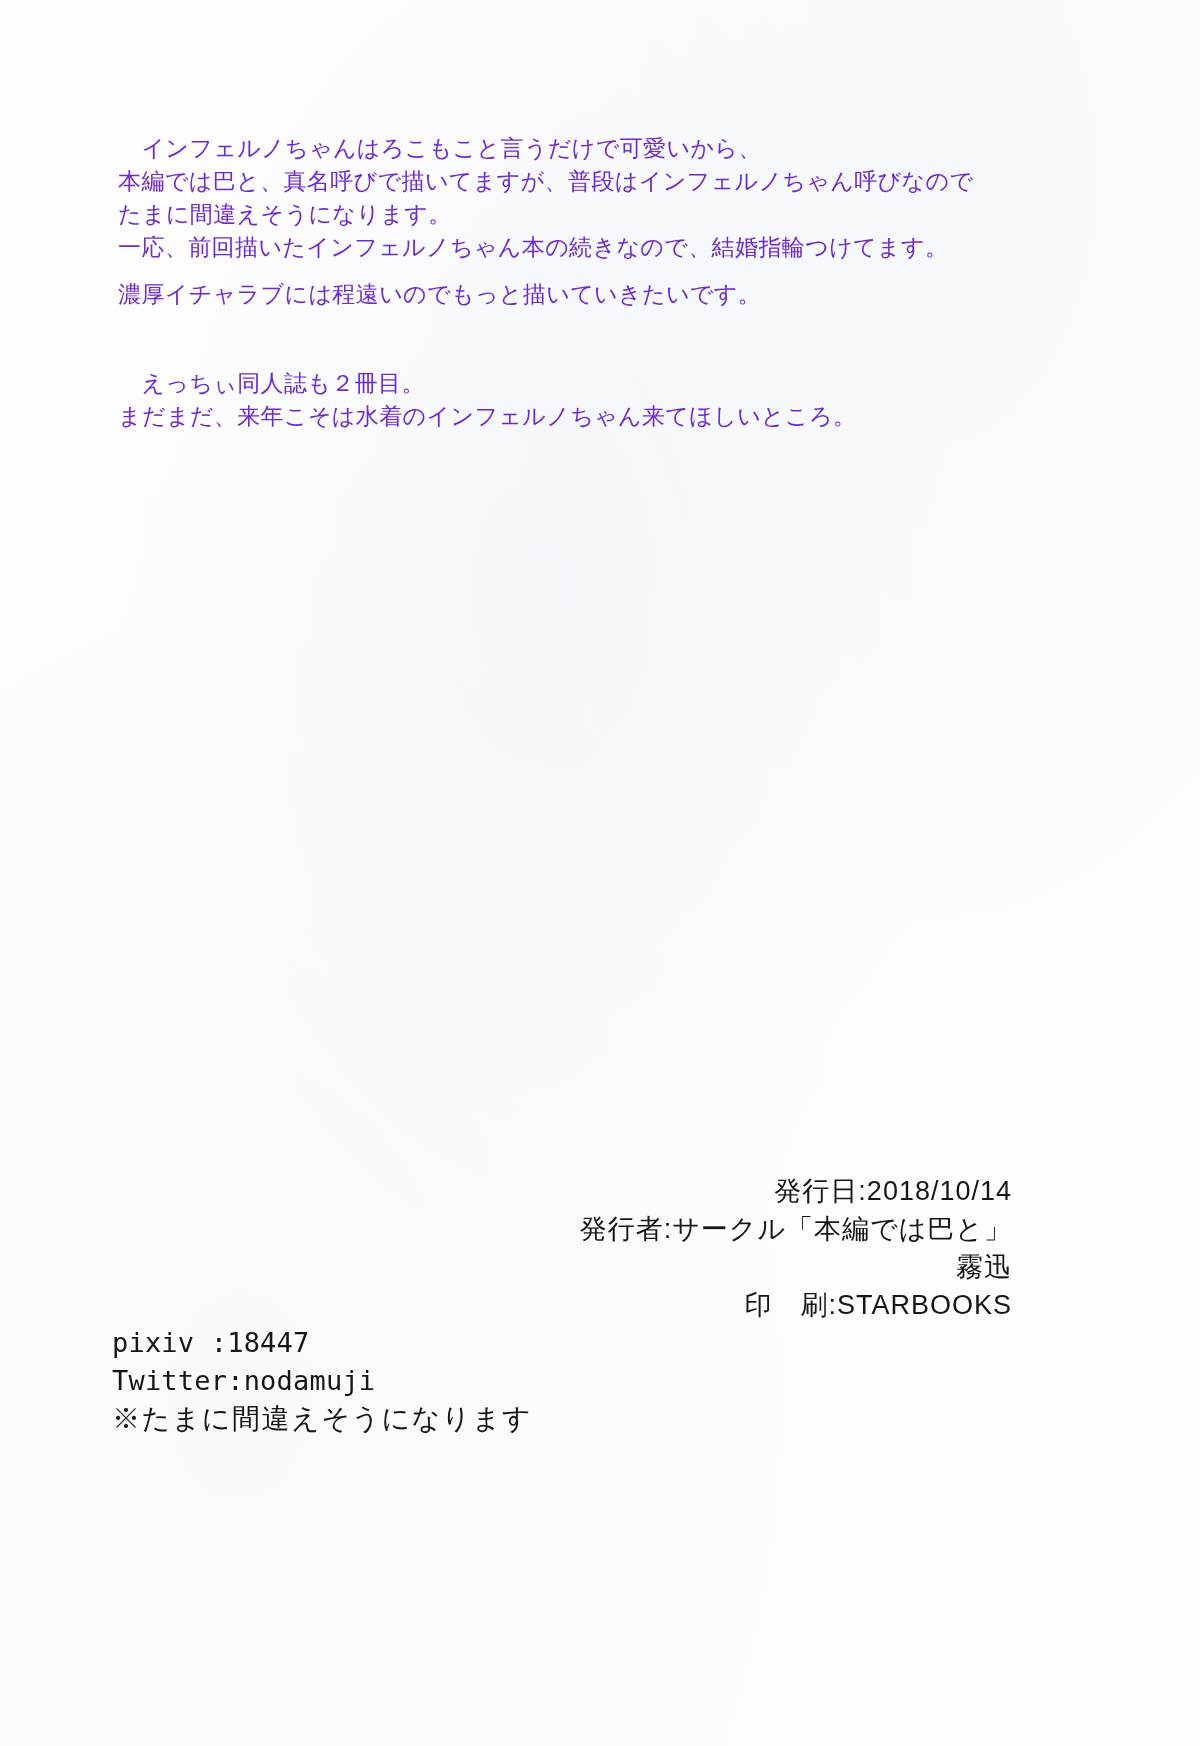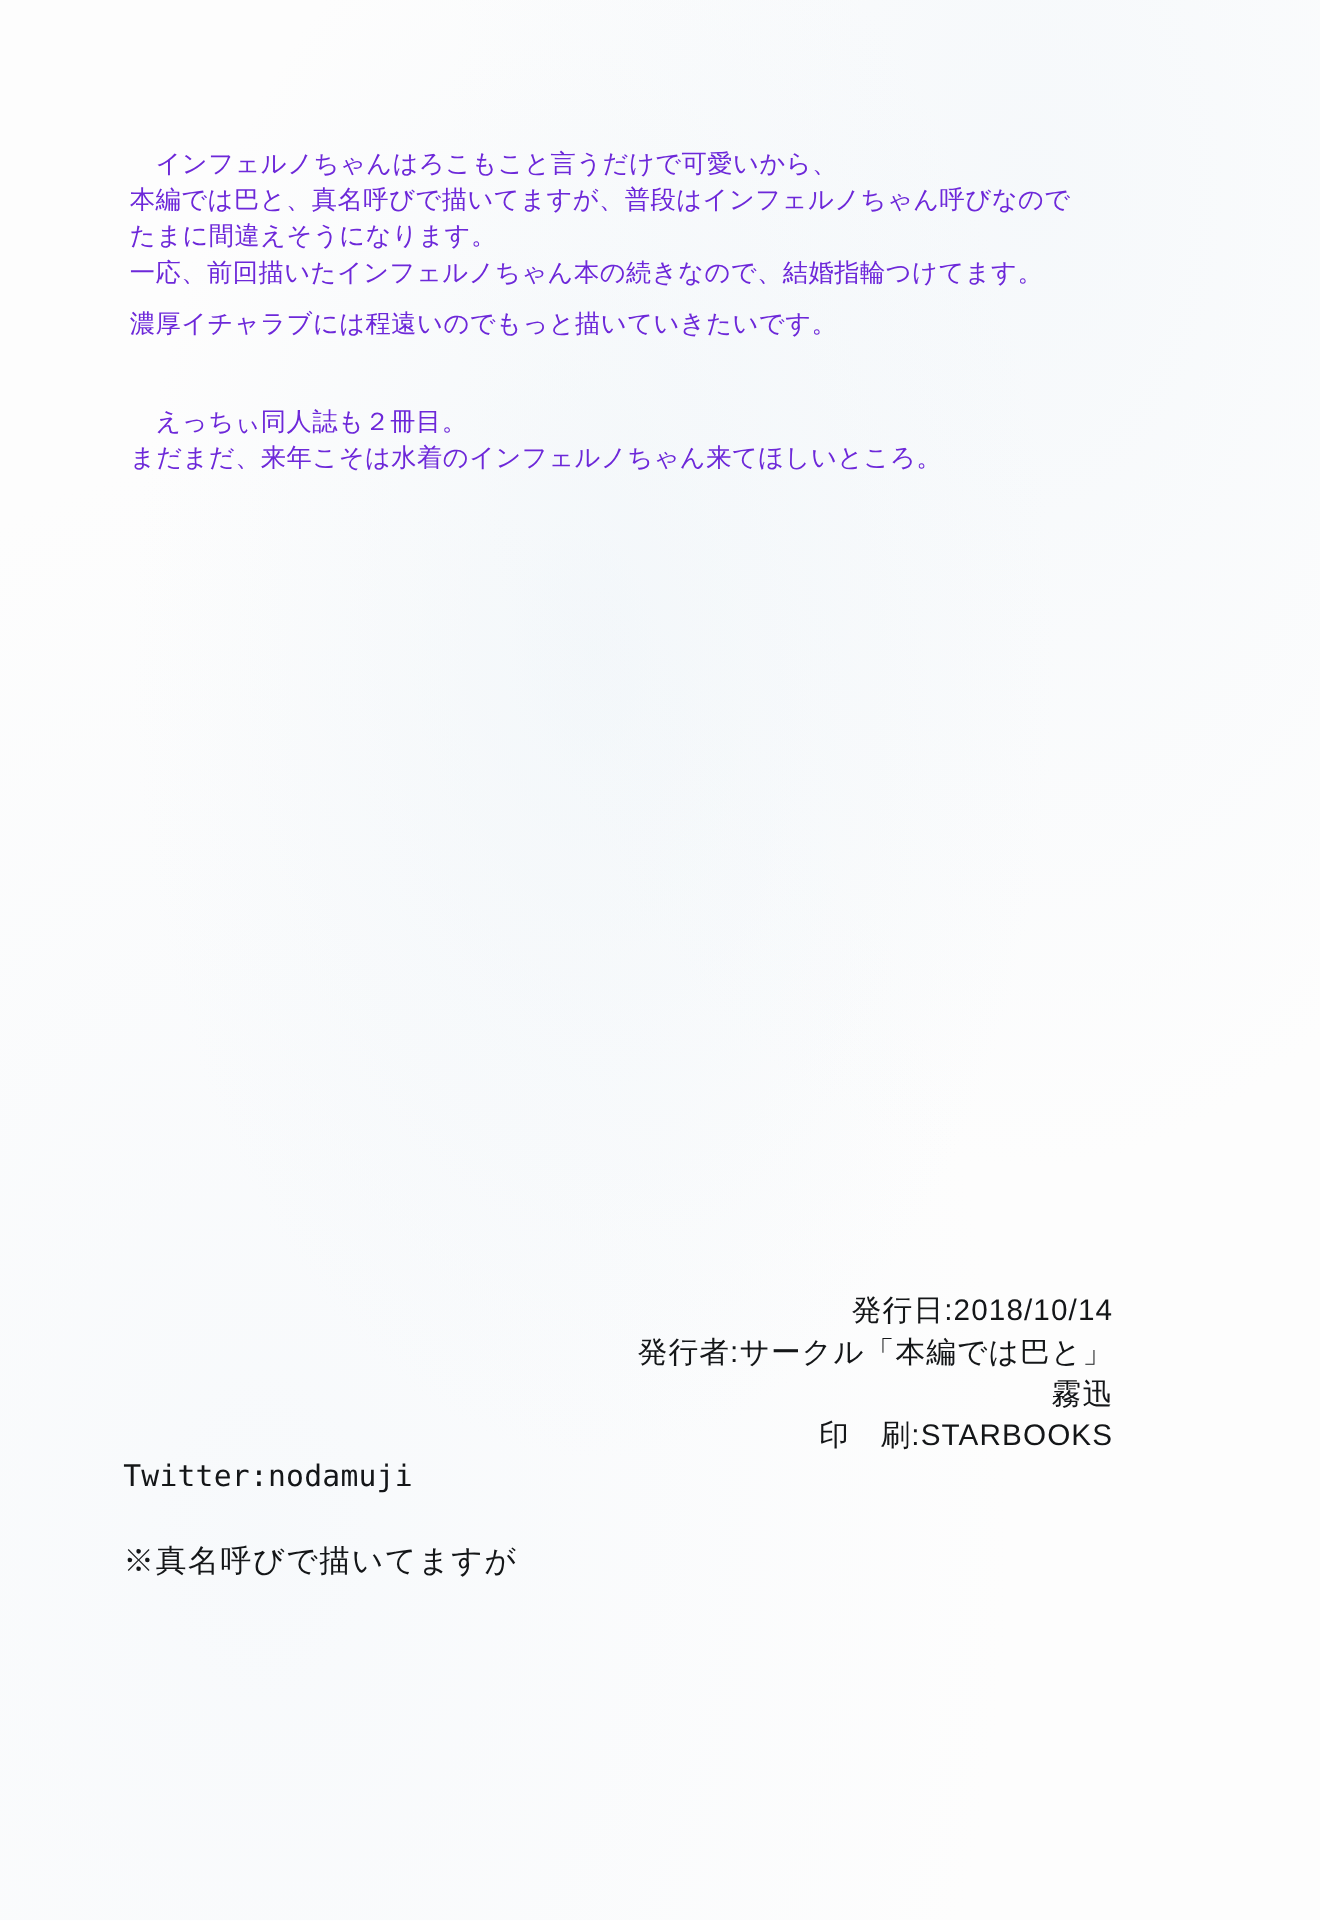--- a/index.html
+++ b/index.html
@@ -90,17 +90,18 @@
     <div class="aw-gap-big"></div>
     <div class="aw-line">　えっちぃ同人誌も２冊目。</div>
     <div class="aw-line">まだまだ、来年こそは水着のインフェルノちゃん来てほしいところ。</div>
   </div>
 
   <div class="colophon">
     <div class="col-line jp">発行日:2018/10/14</div>
     <div class="col-line jp">発行者:サークル「本編では巴と」</div>
     <div class="col-line jp col-indent">霧迅</div>
     <div class="col-line jp">印　刷:STARBOOKS</div>
+    <div class="col-line">pixiv :18447</div>
     <div class="col-line">Twitter:nodamuji</div>
   </div>
 
-  <div class="notice">※真名呼びで描いてますが</div>
+  <div class="notice">※たまに間違えそうになります</div>
 </div>
 
 </body></html>

